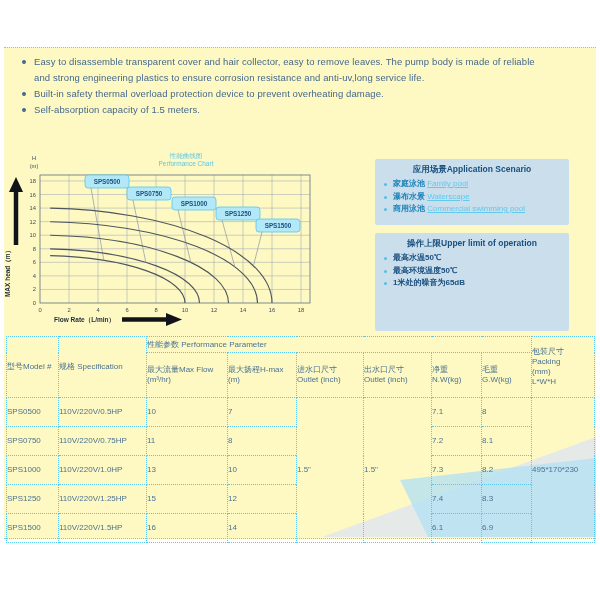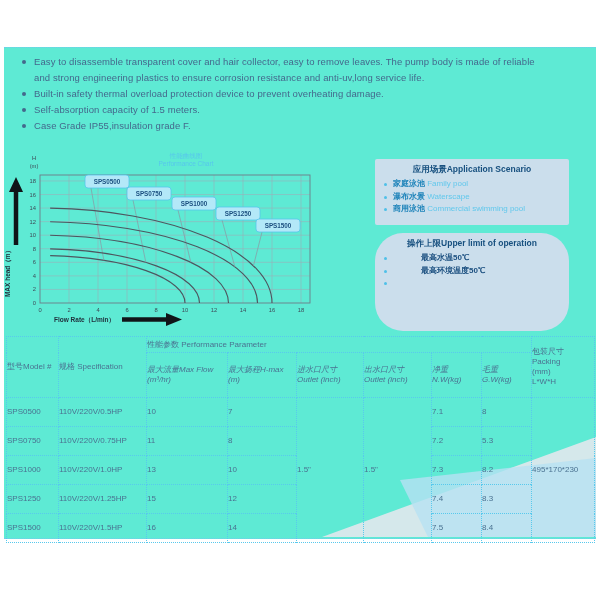--- a/index.html
+++ b/index.html
@@ -4,76 +4,75 @@
 <style>
   html,body{margin:0;padding:0;}
   body{
     width:600px;height:600px;background:#ffffff;
     font-family:"Liberation Sans", sans-serif;
     -webkit-font-smoothing:antialiased;
   }
   .page{position:relative;width:600px;height:600px;background:#fff;overflow:hidden;}
   .panel{
     position:absolute;left:4px;top:47px;width:592px;height:490px;
-    background:#5eead4;
+    background:#fef9c3;
     border-top:1px dotted #70cdec;border-bottom:1px dotted #70cdec;
   }
   
   .features{position:absolute;left:16px;top:6px;width:530px;
     font-size:9.5px;line-height:16px;color:#44688c;letter-spacing:.1px;}
   .features .item{position:relative;padding-left:14px;}
   .features .item::before{content:"";position:absolute;left:2px;top:6px;
     width:4px;height:4px;border-radius:50%;background:#44688c;}
   
   .chart-svg{position:absolute;left:0px;top:102px;}
   .tick{font-size:5.8px;fill:#3e4c59;}
   .ctitle{font-size:6.5px;fill:#57c6ec;}
   .clabel{font-size:6.3px;fill:#1c5080;font-weight:bold;}
   .axlabel{font-size:6.5px;fill:#1f2d3a;font-weight:bold;}
   
   .boxes{position:absolute;left:371px;top:111px;width:194px;}
   .infobox{background:#cbdeec;border-radius:2px;padding:5px 8px 4px 8px;box-sizing:border-box;}
   .infobox.scenario{height:66px;margin-bottom:8px;}
-  .infobox.operation{height:98px;border-radius:28px;}
+  .infobox.operation{height:98px;}
   .infobox .btitle{text-align:center;color:#17507f;font-weight:bold;font-size:8.5px;margin-bottom:3px;}
   .infobox .bitem{position:relative;padding-left:10px;font-size:8px;line-height:10.5px;margin-bottom:2px;}
   .infobox .bitem::before{content:"";position:absolute;left:1px;top:4px;
     width:3px;height:3px;border-radius:50%;background:#4fc0e8;}
   .scenario .zh{color:#1f84ba;font-weight:bold;}
-  .scenario .en{color:#62c8ec;}
-  .operation .zh{display:block;color:#1c5080;font-weight:bold;margin-left:28px;}
+  .scenario .en{color:#62c8ec;text-decoration:underline;}
+  .operation .zh{display:block;color:#1c5080;font-weight:bold;}
   .operation .en{display:block;color:#62c8ec;}
   
   .spec-table{position:absolute;left:2px;top:288px;width:588px;z-index:1;
     border-collapse:collapse;table-layout:fixed;}
   .spec-table th,.spec-table td{
     border:1px dotted #58c9ed;color:#4a7291;font-size:8px;font-weight:normal;
     text-align:left;vertical-align:middle;padding:0;background:transparent;line-height:10px;}
   .spec-table .tier1{height:16px;}
-  .spec-table .tier2 th{height:44px;font-style:italic;}
+  .spec-table .tier2 th{height:44px;}
   .spec-table .drow td{height:28px;}
   
   .swoosh{position:absolute;left:0;top:0;z-index:0;pointer-events:none;}
 </style>
 </head>
 <body>
 
 <div class="page">
   <div class="panel">
 
     <svg class="swoosh" width="592" height="490">
       <polygon points="318,489 592,389 592,489" fill="#e2e8ed" opacity="0.9"></polygon>
       <polygon points="396,432 592,410 592,489 424,489" fill="#b7e1f3" opacity="0.8"></polygon>
     </svg>
 
     <div class="features">
       <div class="item">Easy to disassemble transparent cover and hair collector, easy to remove leaves. The pump body is made of reliable and strong engineering plastics to ensure corrosion resistance and anti-uv,long service life.</div>
       <div class="item">Built-in safety thermal overload protection device to prevent overheating damage.</div>
       <div class="item">Self-absorption capacity of 1.5 meters.</div>
-      <div class="item">Case Grade IP55,insulation grade F.</div>
     </div>
 
     <svg id="perf-chart" class="chart-svg" width="348" height="184" viewBox="0 0 348 184">
         <line x1="65" y1="25" x2="65" y2="153" stroke="#9fabb5" stroke-width="0.55"></line>
         <line x1="94" y1="25" x2="94" y2="153" stroke="#9fabb5" stroke-width="0.55"></line>
         <line x1="123" y1="25" x2="123" y2="153" stroke="#9fabb5" stroke-width="0.55"></line>
         <line x1="152" y1="25" x2="152" y2="153" stroke="#9fabb5" stroke-width="0.55"></line>
         <line x1="181" y1="25" x2="181" y2="153" stroke="#9fabb5" stroke-width="0.55"></line>
         <line x1="210" y1="25" x2="210" y2="153" stroke="#9fabb5" stroke-width="0.55"></line>
         <line x1="239" y1="25" x2="239" y2="153" stroke="#9fabb5" stroke-width="0.55"></line>
@@ -160,20 +159,21 @@
 
       <div class="infobox operation">
         <div class="btitle">操作上限Upper limit of operation</div>
         <div class="bitem">
           <span class="zh">最高水温50℃</span>
         </div>
         <div class="bitem">
           <span class="zh">最高环境温度50℃</span>
         </div>
         <div class="bitem">
+          <span class="zh">1米处的噪音为65dB</span>
         </div>
       </div>
     </div>
 
     <table class="spec-table">
       <colgroup>
         <col style="width:52px">
           <col style="width:88px">
           <col style="width:81px">
         <col style="width:69px">
@@ -233,21 +233,21 @@
           <td>7.1</td>
           <td>8</td>
           <td rowspan="5">495*170*230</td>
         </tr>
         <tr class="drow">
           <td>SPS0750</td>
           <td>110V/220V/0.75HP</td>
           <td>11</td>
           <td>8</td>
           <td>7.2</td>
-          <td>5.3</td>
+          <td>8.1</td>
         </tr>
         <tr class="drow">
           <td>SPS1000</td>
           <td>110V/220V/1.0HP</td>
           <td>13</td>
           <td>10</td>
           <td>7.3</td>
           <td>8.2</td>
         </tr>
         <tr class="drow">
@@ -256,19 +256,19 @@
           <td>15</td>
           <td>12</td>
           <td>7.4</td>
           <td>8.3</td>
         </tr>
         <tr class="drow">
           <td>SPS1500</td>
           <td>110V/220V/1.5HP</td>
           <td>16</td>
           <td>14</td>
-          <td>7.5</td>
-          <td>8.4</td>
+          <td>6.1</td>
+          <td>6.9</td>
         </tr>
       </tbody>
     </table>
   </div>
 </div>
 
 </body></html>

